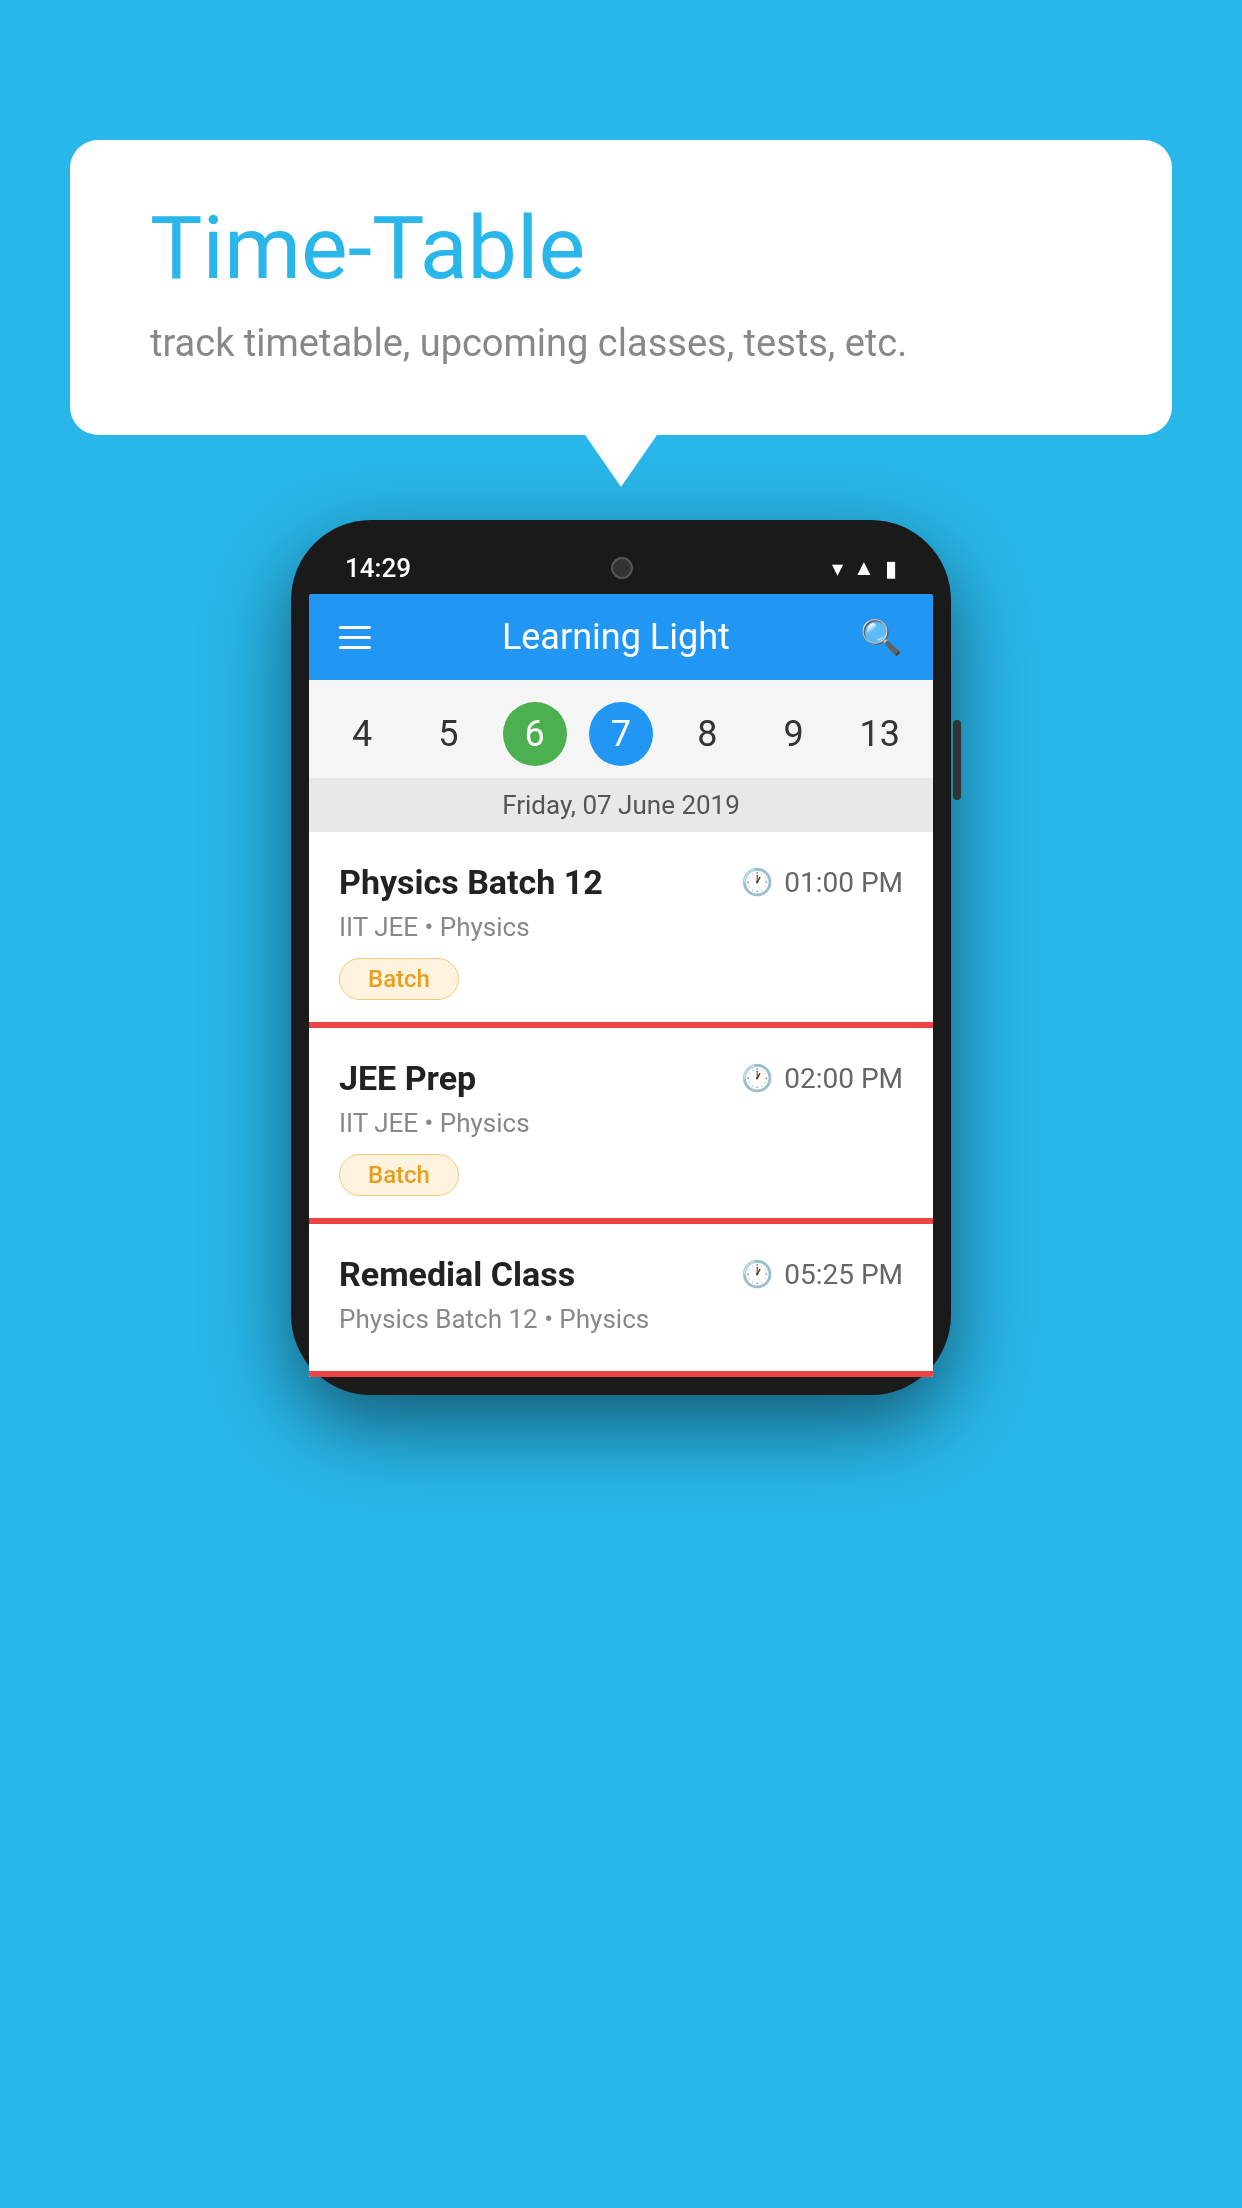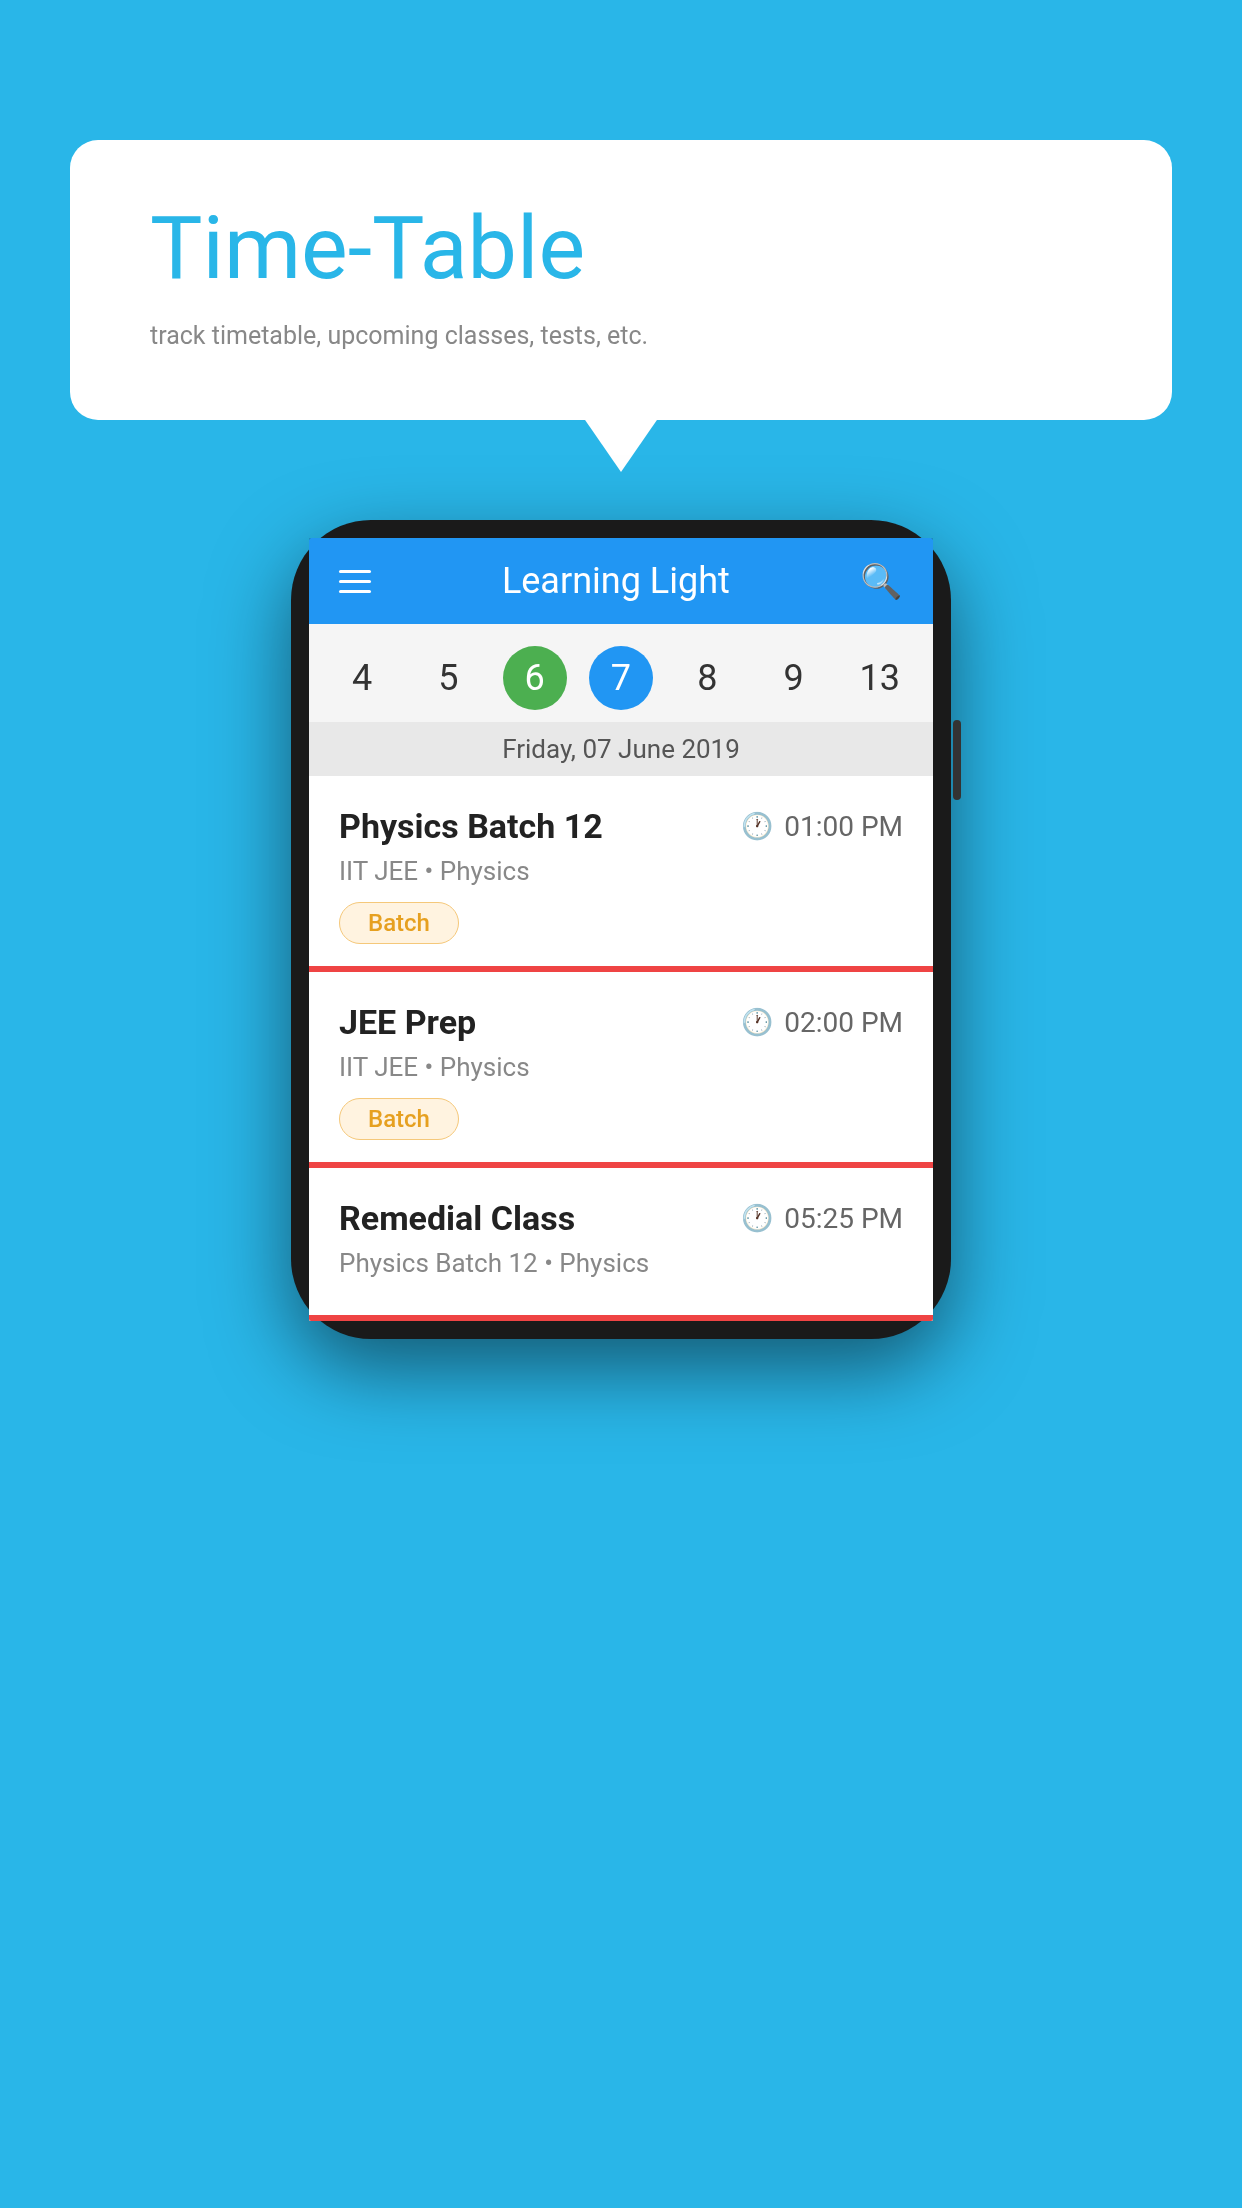--- a/index.html
+++ b/index.html
@@ -49,21 +49,21 @@
 
     .bubble-title {
       font-size: 88px;
       font-weight: 400;
       color: #29b6e8;
       line-height: 1.1;
       margin-bottom: 24px;
     }
 
     .bubble-subtitle {
-      font-size: 25px;
+      font-size: 38px;
       color: #888;
       font-weight: 400;
     }
 
     
     .phone-wrapper {
       position: absolute;
       top: 520px;
       left: 50%;
       transform: translateX(-50%);
@@ -307,20 +307,31 @@
 <div class="speech-bubble-container">
   <div class="speech-bubble">
     <div class="bubble-title">Time-Table</div>
     <div class="bubble-subtitle">track timetable, upcoming classes, tests, etc.</div>
   </div>
 </div>
 
 <div class="phone-wrapper">
   <div class="phone-outer">
 
+    <div class="phone-notch-bar">
+      <span class="status-time">14:29</span>
+      <div class="phone-notch">
+        <div class="camera-dot"></div>
+      </div>
+      <div class="status-icons">
+        <span class="status-icon">▾</span>
+        <span class="status-icon">▲</span>
+        <span class="status-icon">▮</span>
+      </div>
+    </div>
 
     <div class="phone-screen">
 
       <div class="app-bar">
         <div class="hamburger-icon">
           <span></span>
             <span></span>
             <span></span>
         </div>
         <span class="app-title">Learning Light</span>

